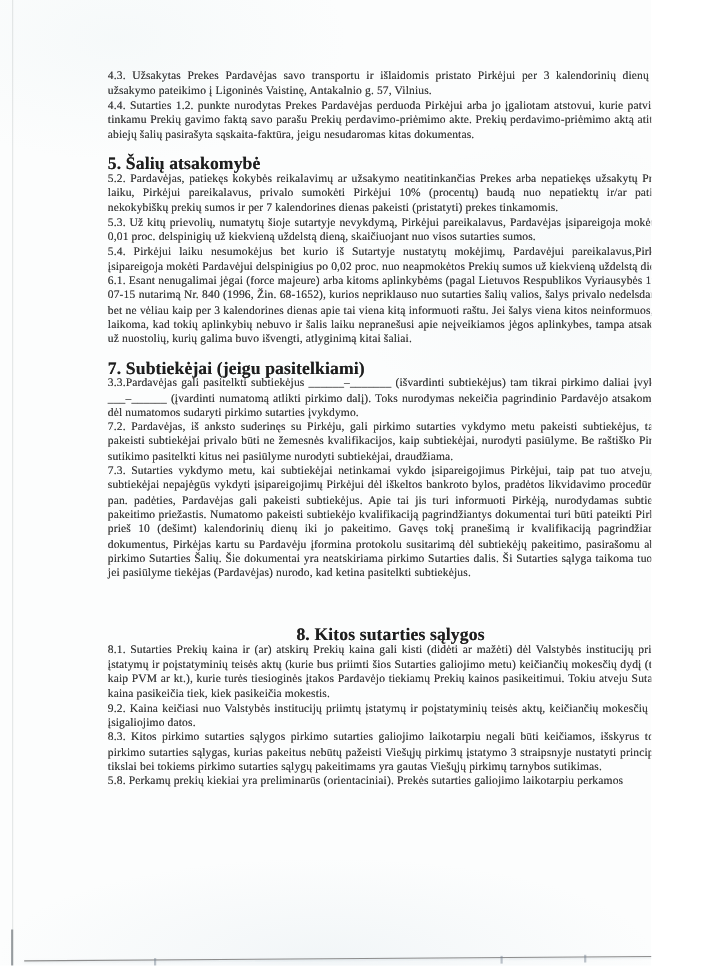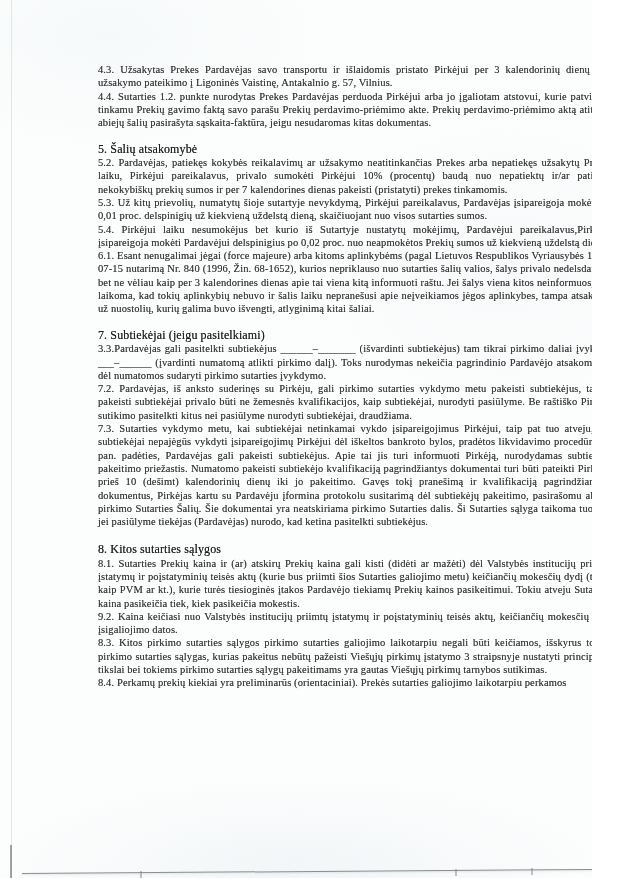--- a/index.html
+++ b/index.html
@@ -71,29 +71,29 @@
     width: 514px;
     font-size: 10.5px;
     line-height: 13.3px;
     color: #373737;
     text-align: justify;
     letter-spacing: 0.12px;
     text-shadow: 0 0 0.4px rgba(55,55,55,0.65);
   }
   .text-block p { margin: 0; }
   .heading {
-    font-size: 12px;
+    font-size: 16px;
     line-height: 13.3px;
-    font-weight: 400;
+    font-weight: 700;
     color: #1e1e1e;
     margin: 13.3px 0 0 0;
     text-align: left;
     text-shadow: 0 0 0.5px rgba(25,25,25,0.7);
   }
-  .gap-large .heading { margin-top: 15px; }
+  .gap-large .heading { margin-top: 43px; text-align: center; }
 </style>
 </head>
 <body>
 
 <main class="page">
 
   <div class="left-edge"></div>
   <div class="left-edge-dark"></div>
 
   <div class="text-block">
@@ -119,21 +119,21 @@
       <p class="clause">3.3.Pardavėjas gali pasitelkti subtiekėjus ______–_______ (išvardinti subtiekėjus) tam tikrai pirkimo daliai įvykdyti ___–______ (įvardinti numatomą atlikti pirkimo dalį). Toks nurodymas nekeičia pagrindinio Pardavėjo atsakomybės dėl numatomos sudaryti pirkimo sutarties įvykdymo.</p>
       <p class="clause">7.2. Pardavėjas, iš anksto suderinęs su Pirkėju, gali pirkimo sutarties vykdymo metu pakeisti subtiekėjus, tačiau pakeisti subtiekėjai privalo būti ne žemesnės kvalifikacijos, kaip subtiekėjai, nurodyti pasiūlyme. Be raštiško Pirkėjo sutikimo pasitelkti kitus nei pasiūlyme nurodyti subtiekėjai, draudžiama.</p>
       <p class="clause">7.3. Sutarties vykdymo metu, kai subtiekėjai netinkamai vykdo įsipareigojimus Pirkėjui, taip pat tuo atveju, kai subtiekėjai nepajėgūs vykdyti įsipareigojimų Pirkėjui dėl iškeltos bankroto bylos, pradėtos likvidavimo procedūros ir pan. padėties, Pardavėjas gali pakeisti subtiekėjus. Apie tai jis turi informuoti Pirkėją, nurodydamas subtiekėjo pakeitimo priežastis. Numatomo pakeisti subtiekėjo kvalifikaciją pagrindžiantys dokumentai turi būti pateikti Pirkėjui prieš 10 (dešimt) kalendorinių dienų iki jo pakeitimo.  Gavęs tokį pranešimą ir kvalifikaciją pagrindžiančius dokumentus, Pirkėjas kartu su Pardavėju įformina protokolu susitarimą dėl subtiekėjų pakeitimo, pasirašomu abiejų pirkimo Sutarties Šalių. Šie dokumentai yra neatskiriama pirkimo Sutarties dalis. Ši Sutarties sąlyga taikoma tuomet, jei pasiūlyme tiekėjas (Pardavėjas) nurodo, kad ketina pasitelkti subtiekėjus.</p>
     </section>
 
     <section class="gap-large">
       <h2 class="heading">8. Kitos sutarties sąlygos</h2>
       <p class="clause">8.1. Sutarties Prekių kaina ir (ar) atskirų Prekių kaina gali kisti (didėti ar mažėti) dėl Valstybės institucijų priimtų įstatymų ir poįstatyminių teisės aktų (kurie bus priimti šios Sutarties galiojimo metu) keičiančių mokesčių dydį (tokių kaip PVM ar kt.), kurie turės tiesioginės įtakos Pardavėjo tiekiamų Prekių kainos pasikeitimui. Tokiu atveju Sutarties kaina pasikeičia tiek, kiek pasikeičia mokestis.</p>
       <p class="clause">9.2. Kaina keičiasi nuo Valstybės institucijų priimtų įstatymų ir poįstatyminių teisės aktų, keičiančių mokesčių dydį įsigaliojimo datos.</p>
       <p class="clause">8.3. Kitos pirkimo sutarties sąlygos pirkimo sutarties galiojimo laikotarpiu negali būti keičiamos, išskyrus tokias pirkimo sutarties sąlygas, kurias pakeitus nebūtų pažeisti Viešųjų pirkimų įstatymo 3 straipsnyje nustatyti principai ir tikslai bei tokiems pirkimo sutarties sąlygų pakeitimams yra gautas Viešųjų pirkimų tarnybos sutikimas.</p>
-      <p class="clause">8.4. Perkamų prekių kiekiai yra preliminarūs (orientaciniai). Prekės sutarties galiojimo laikotarpiu perkamos</p>
+      <p class="clause">5.8. Perkamų prekių kiekiai yra preliminarūs (orientaciniai). Prekės sutarties galiojimo laikotarpiu perkamos</p>
     </section>
 
   </div>
 
   <div class="curl-fill upper"></div>
   <svg class="curl" style="left:602px; top:292px;" width="36" height="30" viewBox="0 0 36 30">
     <path d="M4,1 Q34,12 6,28" fill="none" stroke="rgba(125,125,125,0.55)" stroke-width="1.1"></path>
   </svg>
 
   <div class="curl-fill lower"></div>

